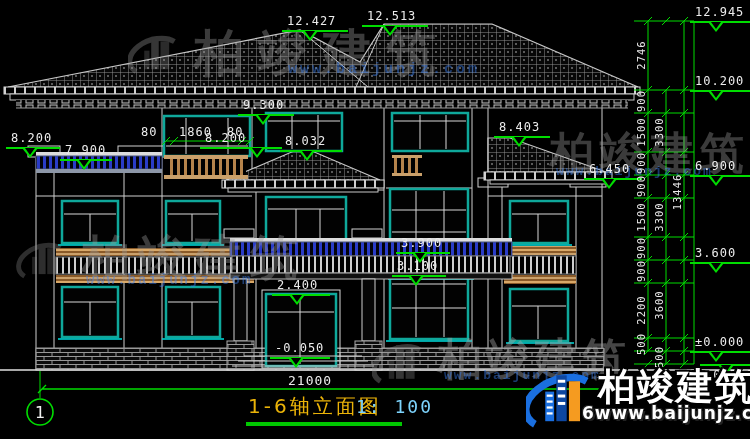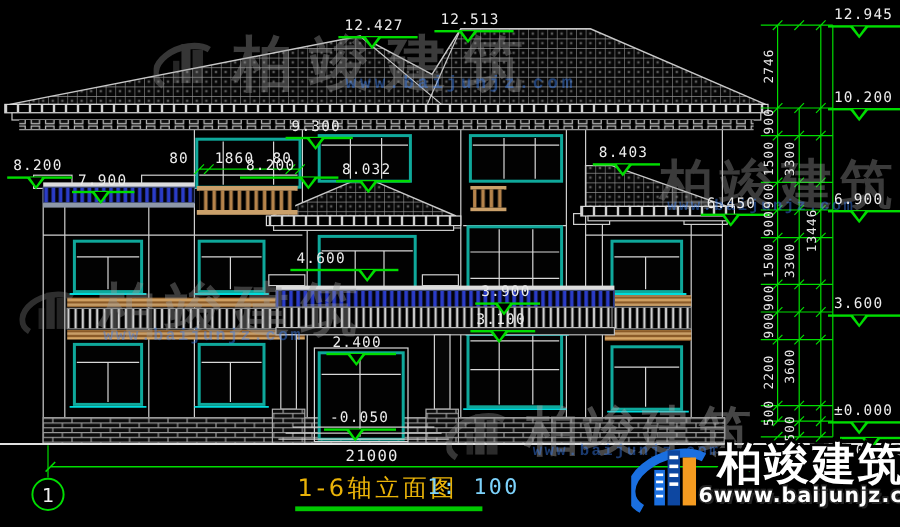--- a/index.html
+++ b/index.html
@@ -280,25 +280,20 @@
   <div class="em" style="left:690px;top:159px;width:60px">
     <span class="em-label">6.900</span>
       <div class="em-line"></div>
       <div class="em-tri"></div>
     </div>
   <div class="em" style="left:584px;top:162px;width:58px">
     <span class="em-label">6.450</span>
       <div class="em-line"></div>
       <div class="em-tri"></div>
     </div>
-  <div class="em" style="left:242px;top:208px;width:90px">
-    <span class="em-label">4.600</span>
-      <div class="em-line"></div>
-      <div class="em-tri" style="left:62%"></div>
-    </div>
   <div class="em" style="left:396px;top:236px;width:54px">
     <span class="em-label">3.900</span>
       <div class="em-line"></div>
       <div class="em-tri"></div>
     </div>
   <div class="em" style="left:392px;top:259px;width:54px">
     <span class="em-label">3.100</span>
       <div class="em-line"></div>
       <div class="em-tri"></div>
     </div>

